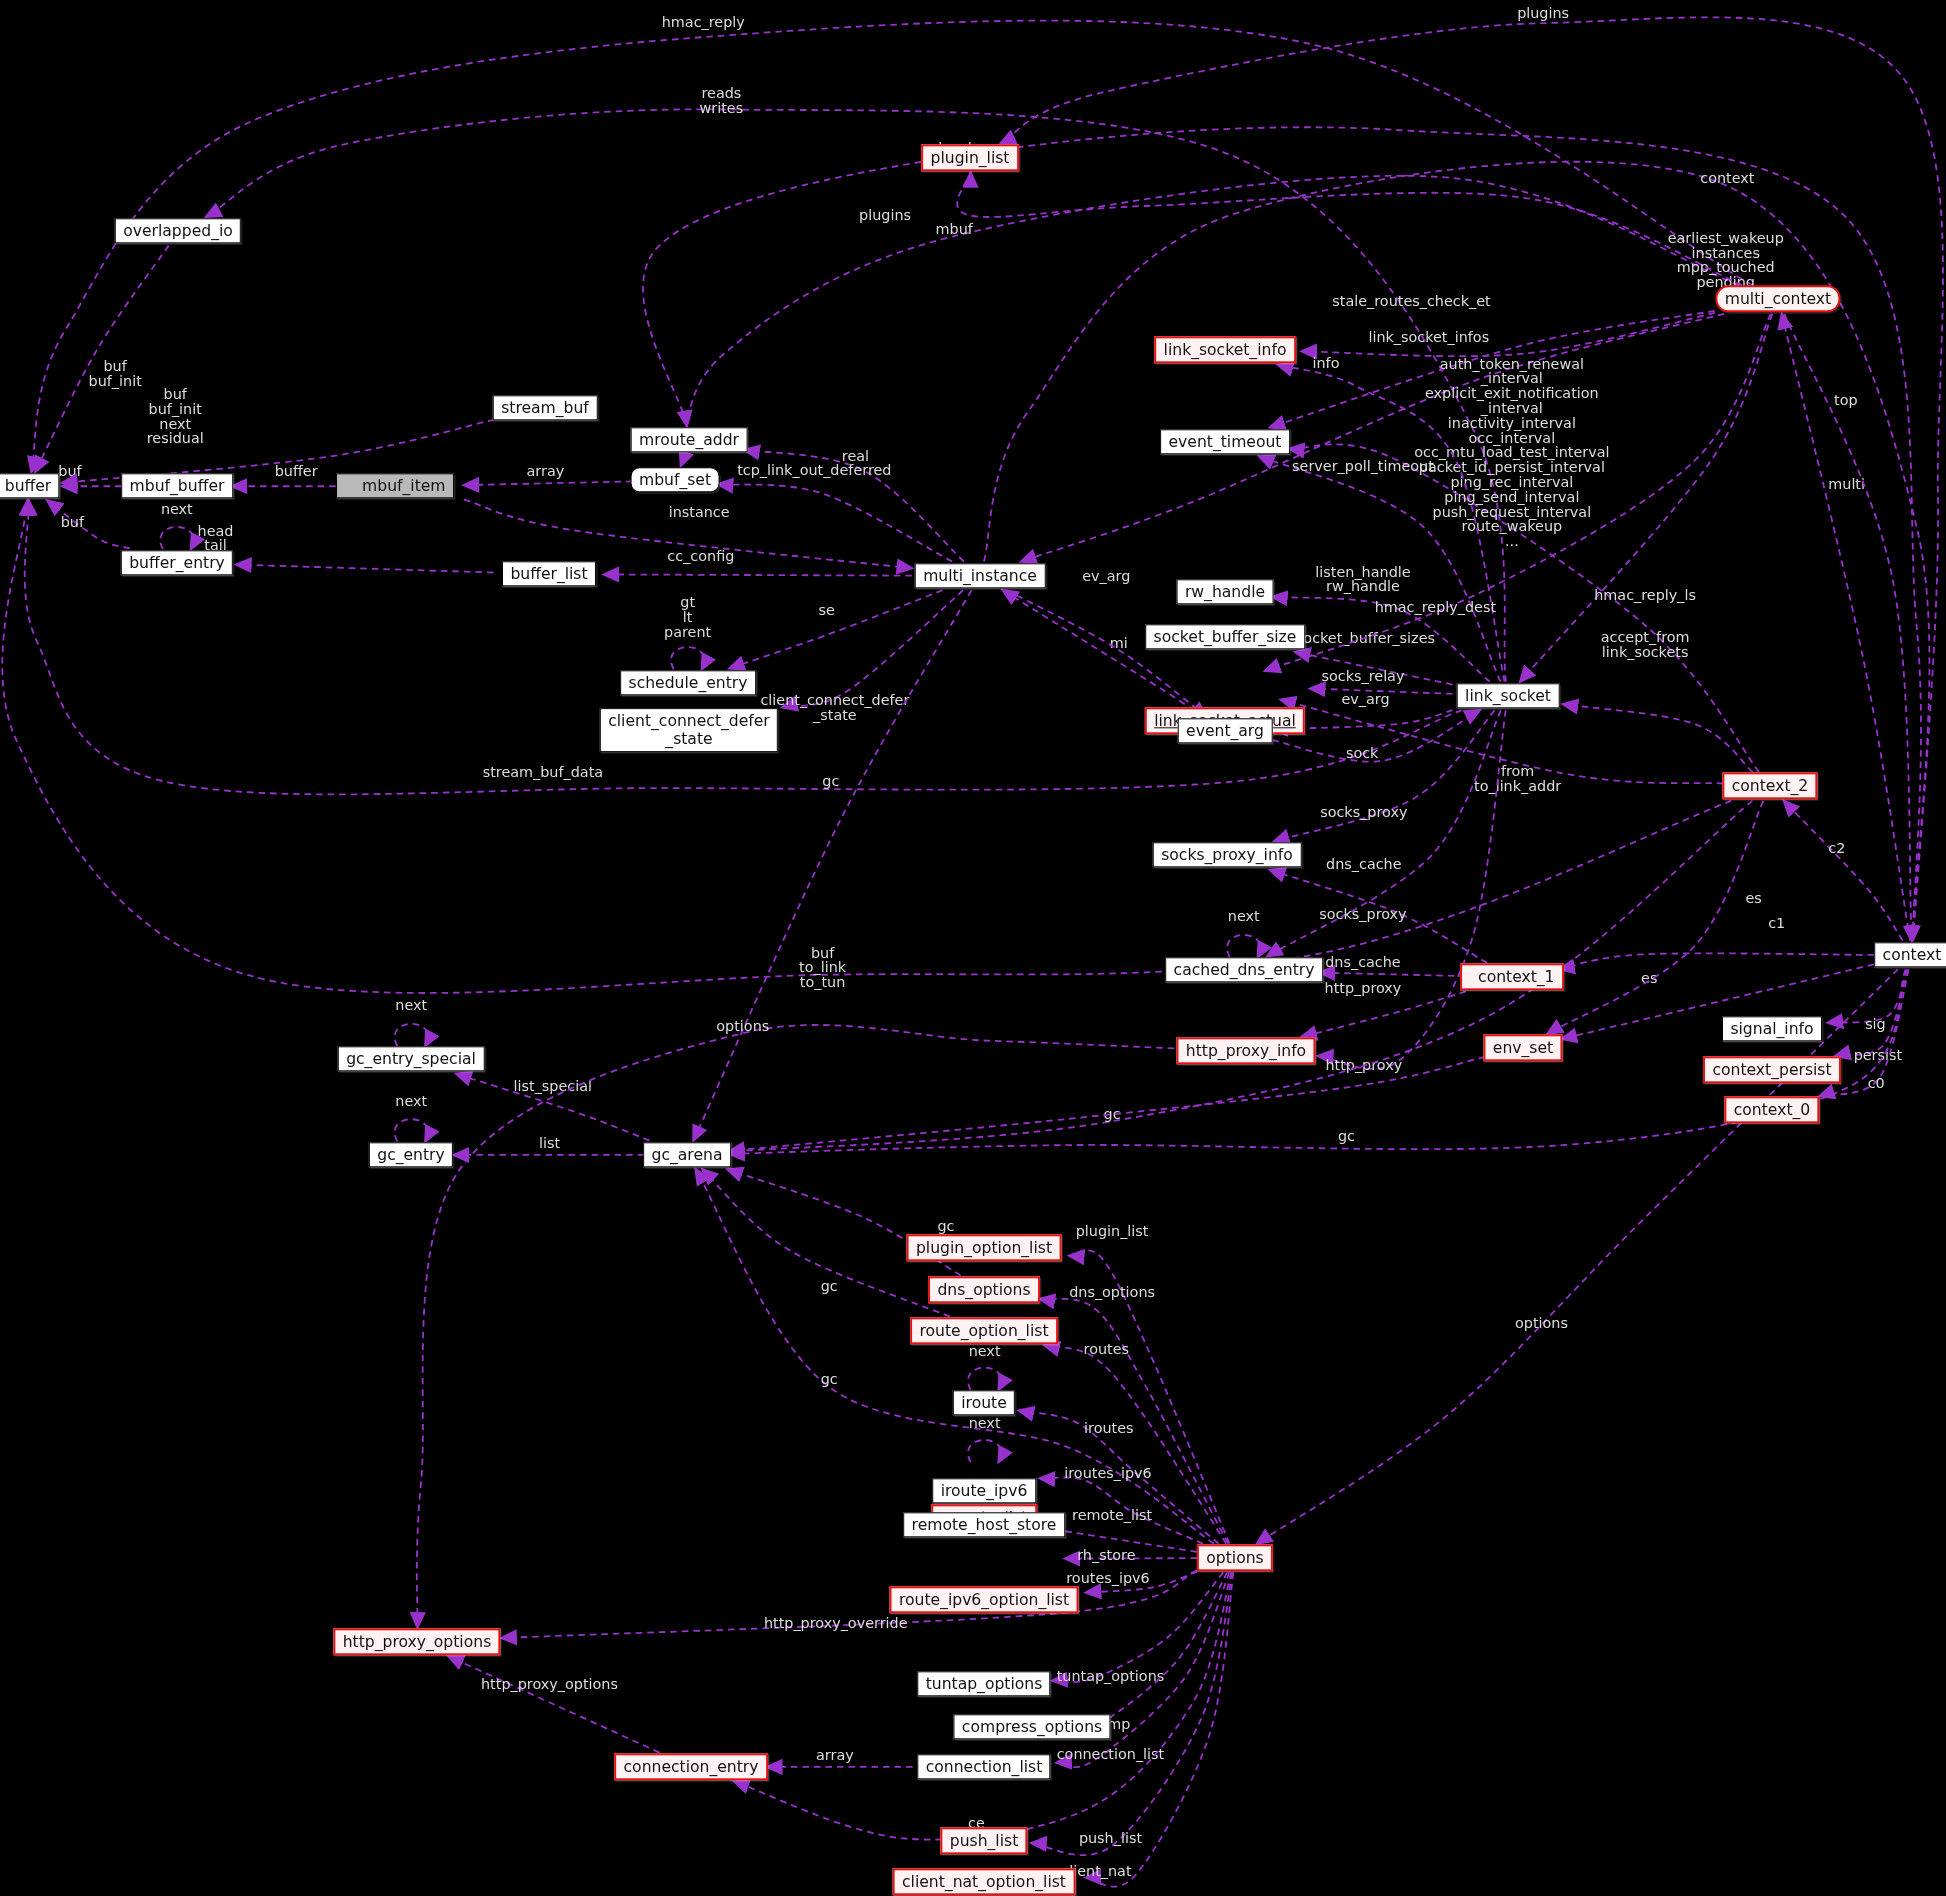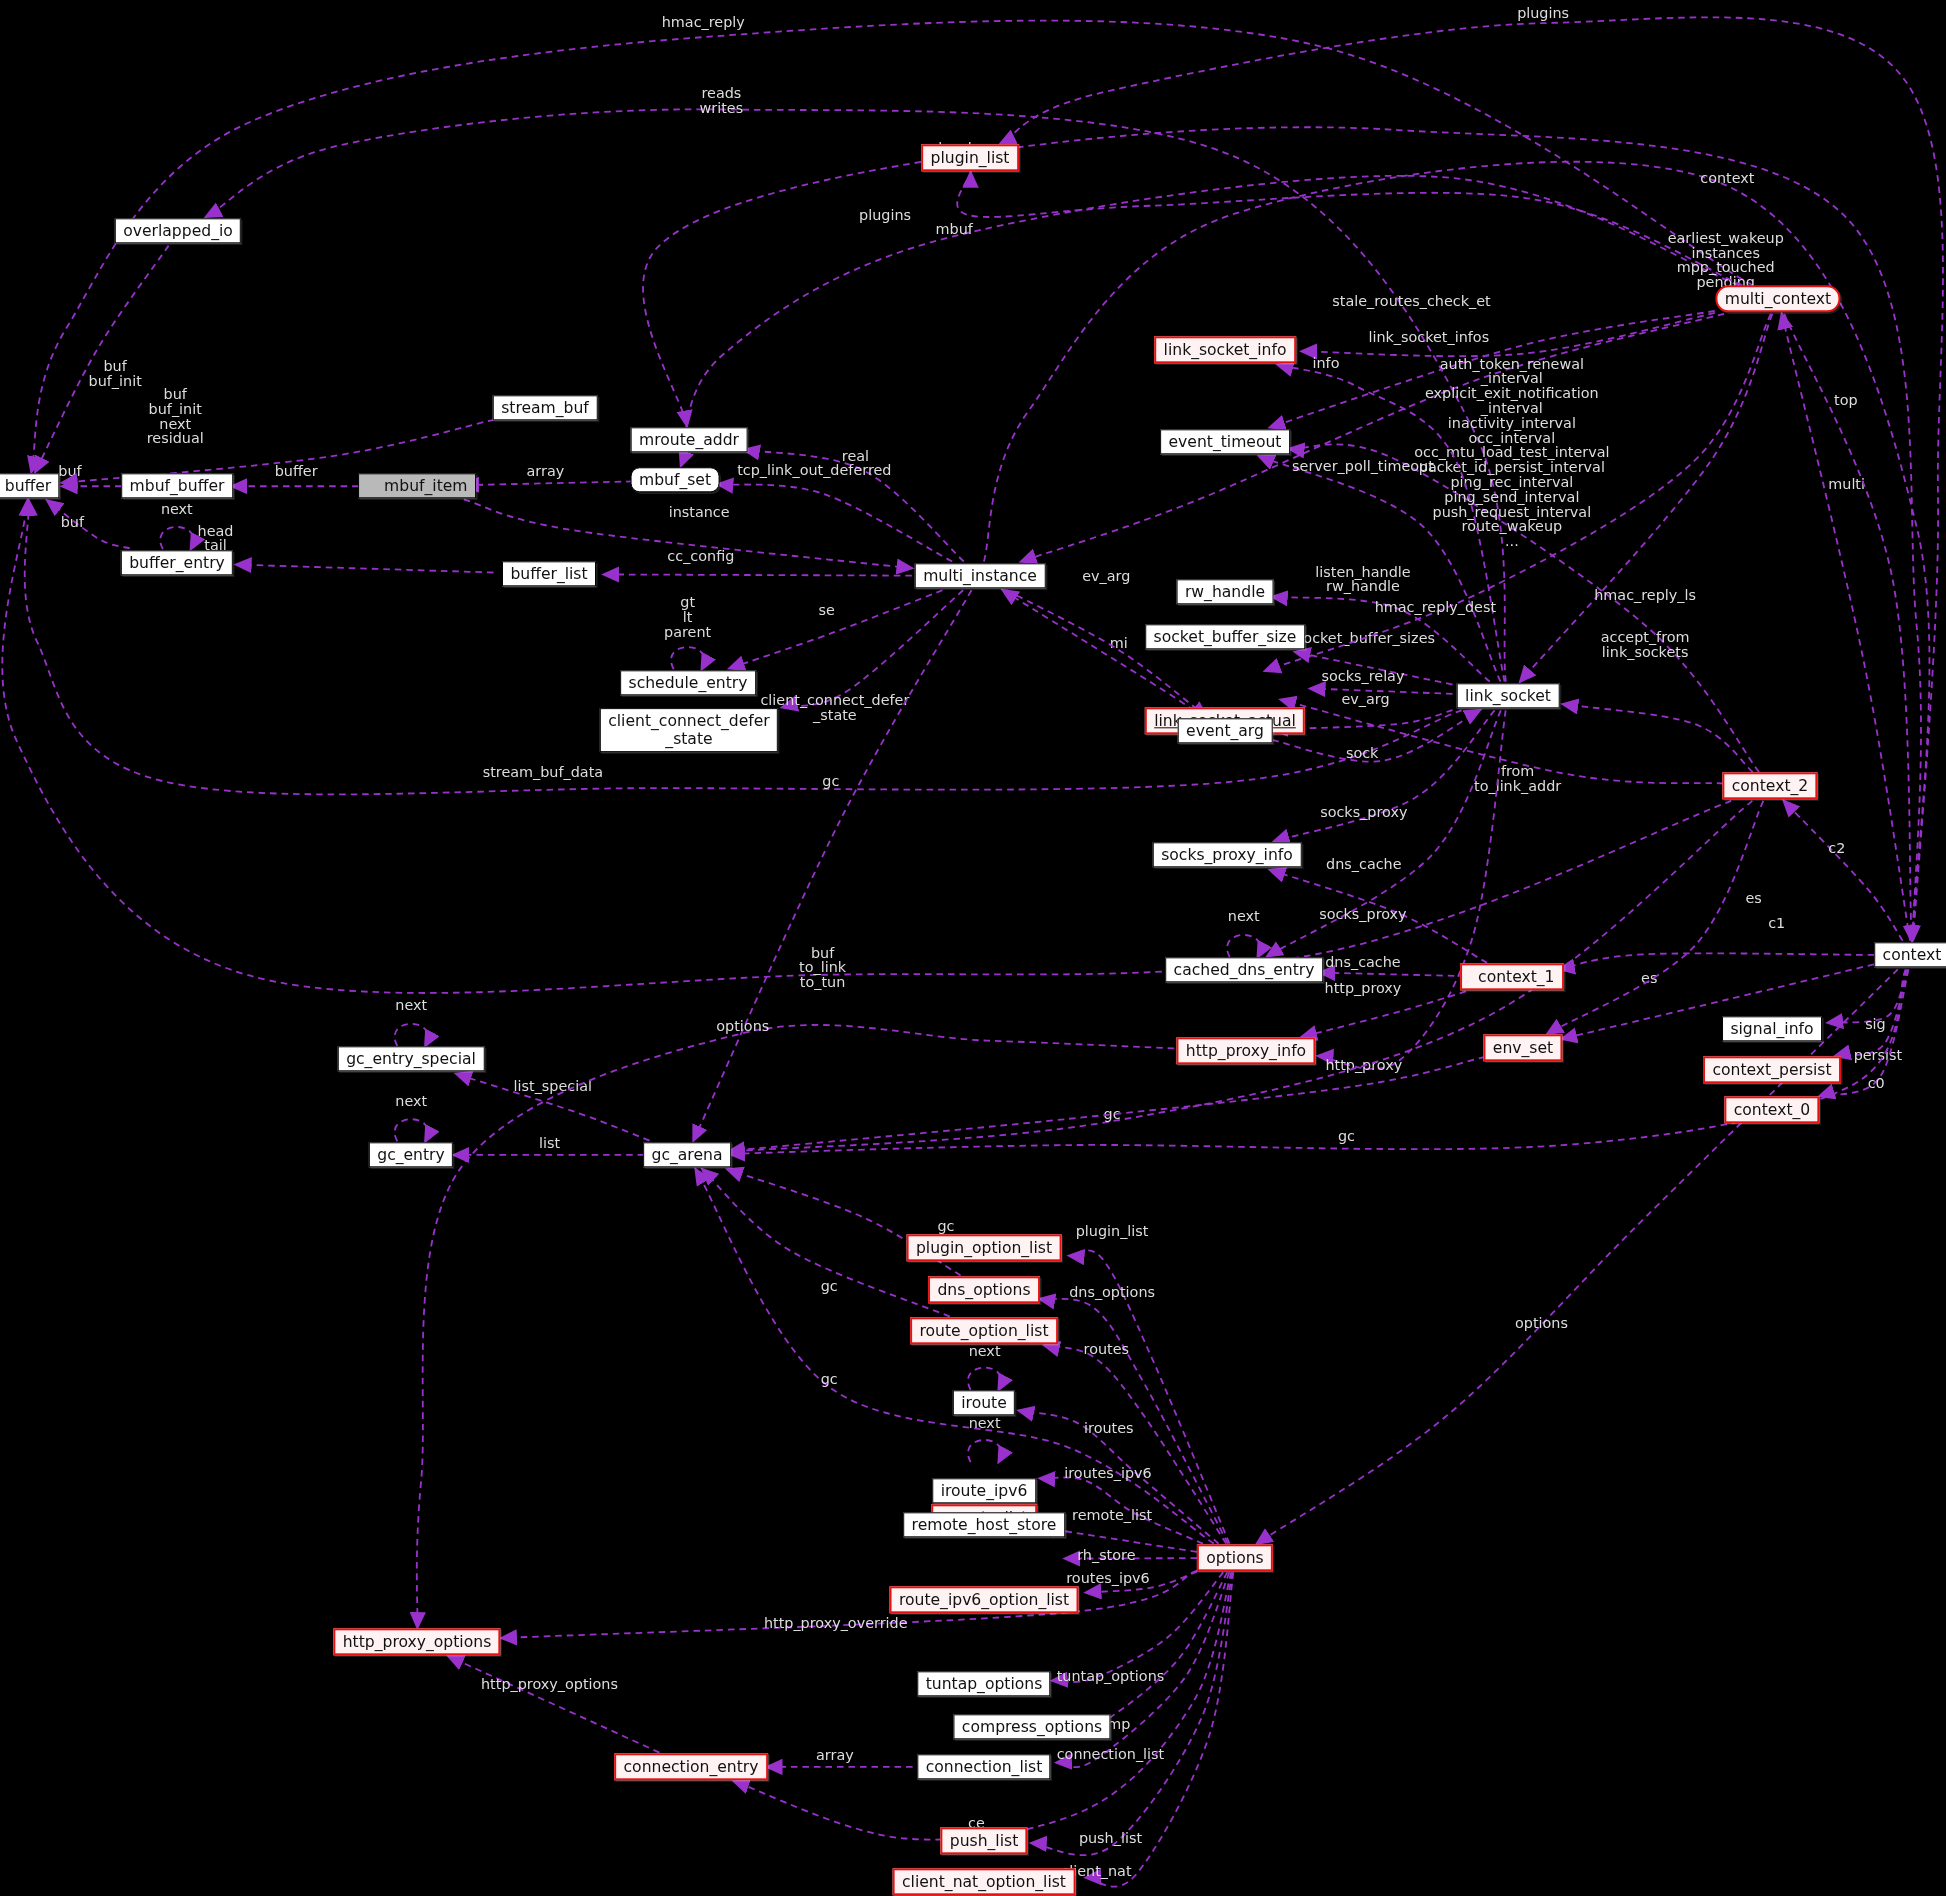--- a/index.html
+++ b/index.html
@@ -197,21 +197,21 @@
       <text x="500" class="elabel" text-anchor="middle"><tspan x="500" y="1345">next</tspan></text>
       <path d="M483,1271.5 C464,1235.5 536,1235.5 517,1271.5" fill="none" stroke="#9932cc" stroke-width="2.2" stroke-dasharray="8,6" marker-end="url(#arr)"></path>
       <text x="500" class="elabel" text-anchor="middle"><tspan x="500" y="1228">next</tspan></text>
       <path d="M1180,1689.5 C1161,1653.5 1233,1653.5 1214,1689.5" fill="none" stroke="#9932cc" stroke-width="2.2" stroke-dasharray="8,6" marker-end="url(#arr)"></path>
       <text x="1197" class="elabel" text-anchor="middle"><tspan x="1197" y="1648">next</tspan></text>
       <path d="M1180,1777.5 C1161,1741.5 1233,1741.5 1214,1777.5" fill="none" stroke="#9932cc" stroke-width="2.2" stroke-dasharray="8,6" marker-end="url(#arr)"></path>
       <text x="1197" class="elabel" text-anchor="middle"><tspan x="1197" y="1736">next</tspan></text>
     </svg>
     <div class="node" style="left: 28px; top: 486px;">buffer</div>
     <div class="node" style="left: 177px; top: 486px;">mbuf_buffer</div>
-    <div class="node gray" style="left: 417px; top: 486px; padding-left: 25px;">mbuf_item</div>
+    <div class="node gray" style="left: 395px; top: 486px; padding-left: 25px;">mbuf_item</div>
     <div class="node" style="left: 675px; top: 480px; border-radius: 9px;">mbuf_set</div>
     <div class="node" style="left: 689px; top: 440px;">mroute_addr</div>
     <div class="node" style="left: 545px; top: 408px;">stream_buf</div>
     <div class="node" style="left: 178px; top: 231px;">overlapped_io</div>
     <div class="node" style="left: 177px; top: 563px;">buffer_entry</div>
     <div class="node" style="left: 549px; top: 574px;">buffer_list</div>
     <div class="node" style="left: 980px; top: 576px;">multi_instance</div>
     <div class="node" style="left: 688px; top: 683px;">schedule_entry</div>
     <div class="node" style="left: 689px; top: 730px;">client_connect_defer
 _state</div>

